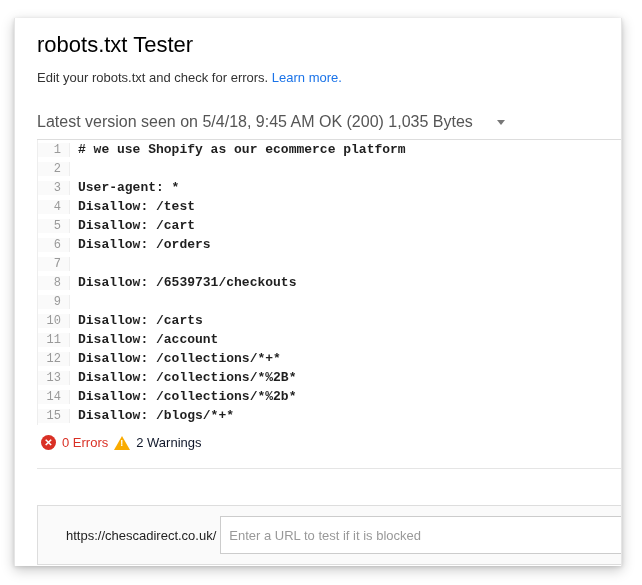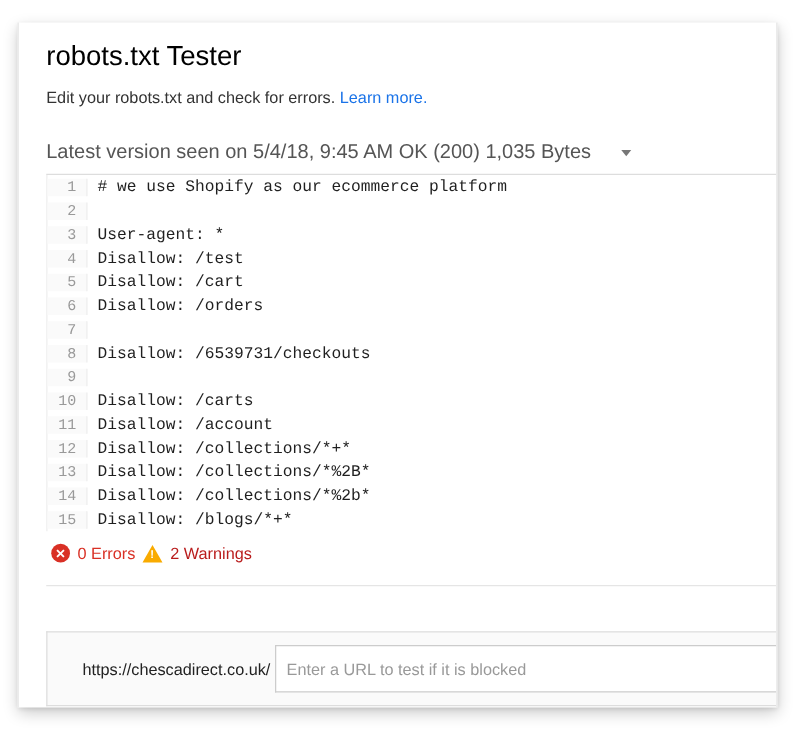--- a/index.html
+++ b/index.html
@@ -75,35 +75,36 @@
       font-size: 12px;
       background: #fafafa;
       border-right: 1px solid #eee;
       flex-shrink: 0;
       user-select: none;
     }
     .code {
       padding-left: 8px;
       white-space: pre;
       color: #1f1f1f;
+      font-weight: bold;
     }
     .status-row {
       display: flex;
       align-items: center;
       gap: 6px;
       padding: 10px 4px 18px 4px;
       font-size: 13px;
       border-bottom: 1px solid #e5e5e5;
     }
     .err-icon, .warn-icon { display:inline-flex;align-items:center;justify-content:center;width:15px;height:15px;border-radius:50%;color:#fff;font-size:10px;font-weight:bold; }
     .err-icon { background:#d93025; }
     .warn-icon { width:0;height:0;border-left:8px solid transparent;border-right:8px solid transparent;border-bottom:14px solid #f9ab00;border-radius:0;position:relative; }
     .warn-icon::after { content:"!";position:absolute;left:-2px;top:2px;color:#fff;font-size:9px;font-weight:bold; }
     .err-text { color:#d93025; }
-    .warn-text { color:#b91c1c; }
+    .warn-text { color:#0f172a; }
     .spacer { height:36px; }
     .url-row {
       display:flex;
       align-items:center;
       border:1px solid #ddd;
       border-right:none;
       padding:10px 0 10px 28px;
       font-size:13px;
       color:#222;
       background:#fafafa;

